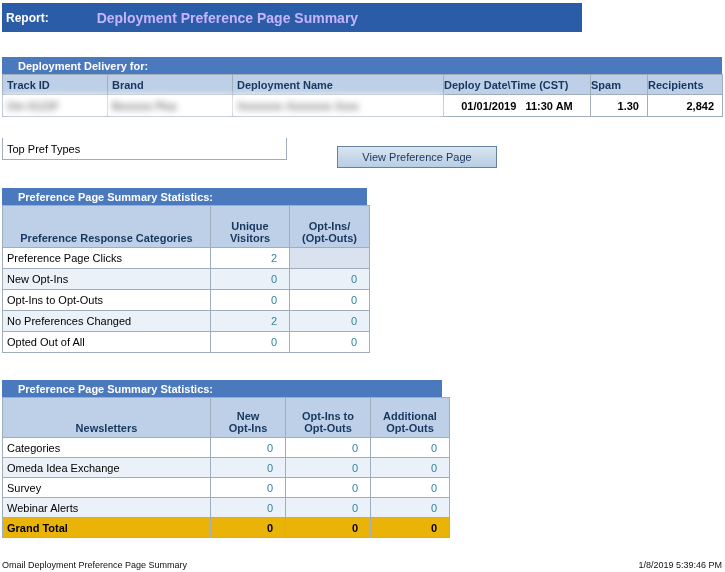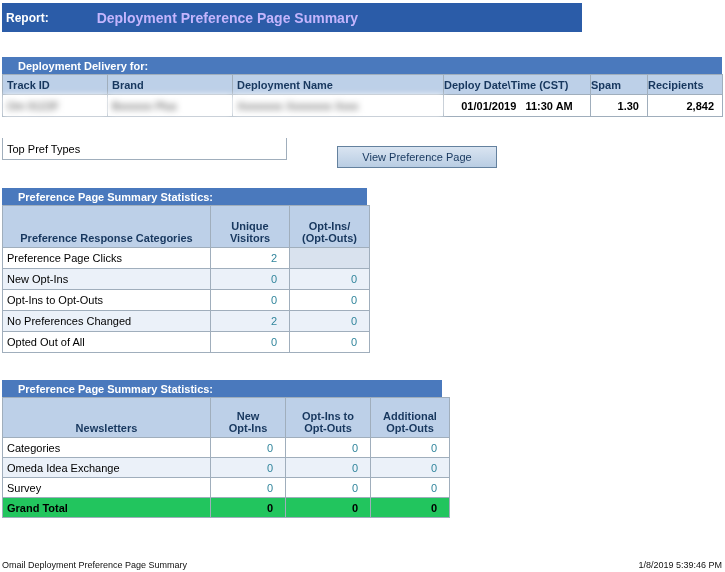--- a/index.html
+++ b/index.html
@@ -81,21 +81,21 @@
   .stats1 .stats-table { width: 367px; }
   .stats2 .stats-table { width: 447px; }
   .stats1 .stats-table th { height: 42px; }
   .stats2 .stats-table th { height: 40px; }
   .stats1 .stats-table td { height: 21px; }
   .stats2 .stats-table td { height: 20px; }
   .stats-table td.label-cell { padding-left: 4px; }
   .stats-table td.value-cell { text-align: right; padding-right: 12px; color: #31859C; }
   .stats-table tr.stripe td { background: #EBF1F9; }
   .stats-table td.shaded { background: #D9E2EE; }
-  .stats-table tr.total-row td { background: #22c55e; font-weight: bold; }
+  .stats-table tr.total-row td { background: #eab308; font-weight: bold; }
   .stats-table tr.total-row td.value-cell { color: #000; }
 
   
   .page-footer {
     position: absolute; left: 2px; right: 3px; bottom: 0px; height: 12px;
     font-size: 9px; color: #111;
   }
   .page-footer .foot-left { position: absolute; left: 0; top: 0; }
   .page-footer .foot-center { position: absolute; left: 50%; transform: translateX(-50%); top: 12px; text-decoration: underline; }
   .page-footer .foot-right { position: absolute; right: 0; top: 0; }
@@ -221,20 +221,26 @@
       <td class="value-cell">0</td>
       <td class="value-cell">0</td>
       <td class="value-cell">0</td>
     </tr>
     <tr>
       <td class="label-cell">Survey</td>
       <td class="value-cell">0</td>
       <td class="value-cell">0</td>
       <td class="value-cell">0</td>
     </tr>
+    <tr class="stripe">
+      <td class="label-cell">Webinar Alerts</td>
+      <td class="value-cell">0</td>
+      <td class="value-cell">0</td>
+      <td class="value-cell">0</td>
+    </tr>
     <tr class="total-row">
       <td class="label-cell">Grand Total</td>
       <td class="value-cell">0</td>
       <td class="value-cell">0</td>
       <td class="value-cell">0</td>
     </tr>
   </tbody>
     </table>
 </div>
 

